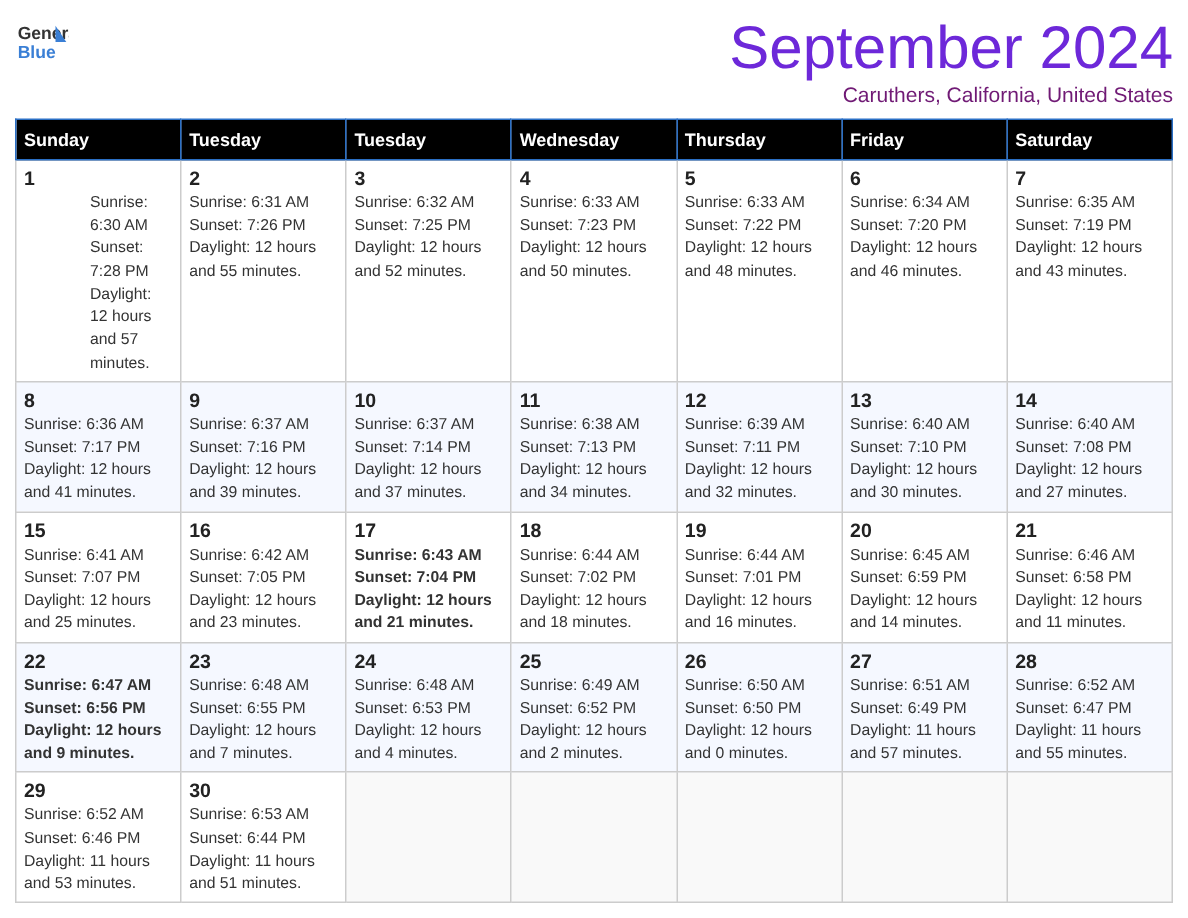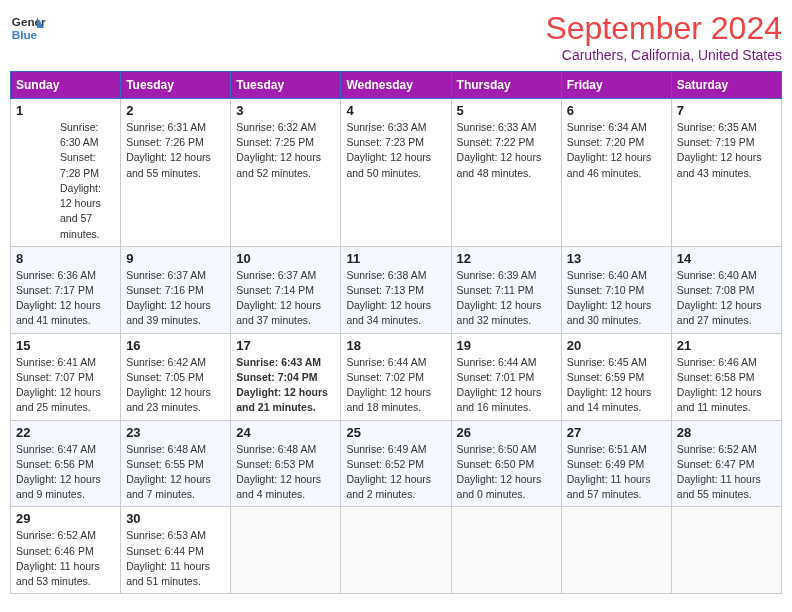--- a/index.html
+++ b/index.html
@@ -22,35 +22,35 @@
       gap: 4px;
     }
     .logo-icon {
       width: 36px;
       height: 36px;
     }
     .title-block {
       text-align: right;
     }
     .month-title {
-      font-size: 32px;
+      font-size: 40px;
       font-weight: normal;
-      color: #ef4444;
+      color: #6d28d9;
     }
     .location-title {
       font-size: 14px;
       color: #701a75;
     }
     .calendar-table {
       width: 100%;
       border-collapse: collapse;
       font-size: 11px;
     }
     .calendar-table th {
-      background-color: #a21caf;
+      background-color: #000000;
       color: #fff;
       text-align: left;
       padding: 6px 5px;
       font-size: 12px;
       font-weight: bold;
       border: 1px solid #2a6fc5;
     }
     .calendar-table td {
       border: 1px solid #ccc;
       vertical-align: top;
@@ -257,21 +257,21 @@
           <span class="day-number">21</span>
           <div class="day-info" style="white-space: pre-line;">Sunrise: 6:46 AM
 Sunset: 6:58 PM
 Daylight: 12 hours
 and 11 minutes.</div>
         </td>
       </tr>
       <tr>
         <td>
           <span class="day-number">22</span>
-          <div class="day-info" style="white-space: pre-line;">Sunrise: 6:47 AM
+          <div class="day-info" style="white-space: pre-line; font-weight: bold;">Sunrise: 6:47 AM
 Sunset: 6:56 PM
 Daylight: 12 hours
 and 9 minutes.</div>
         </td>
         <td>
           <span class="day-number">23</span>
           <div class="day-info" style="white-space: pre-line;">Sunrise: 6:48 AM
 Sunset: 6:55 PM
 Daylight: 12 hours
 and 7 minutes.</div>

